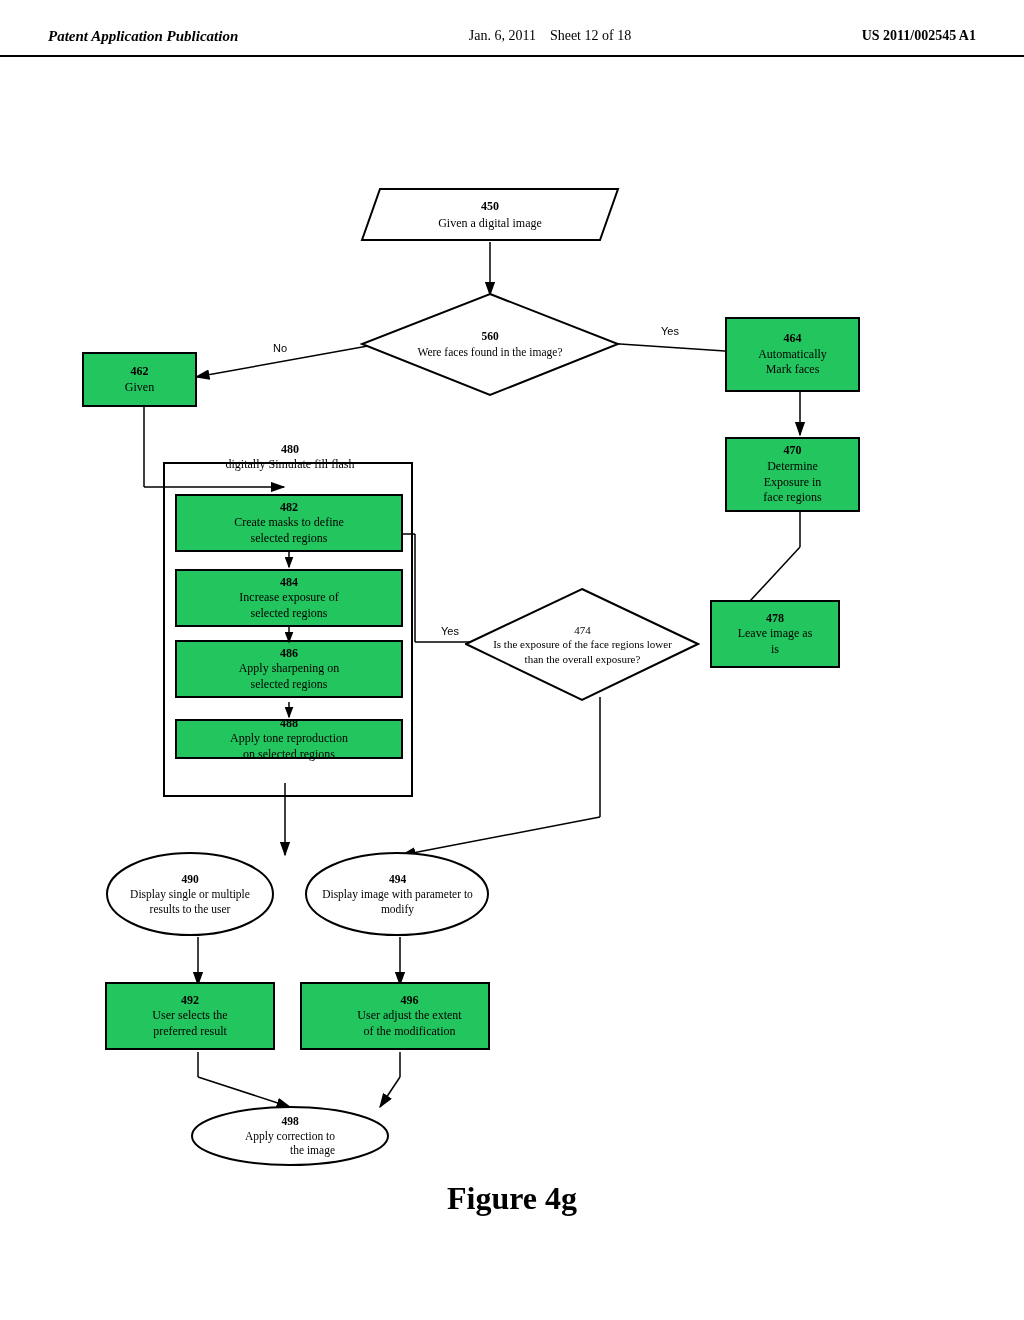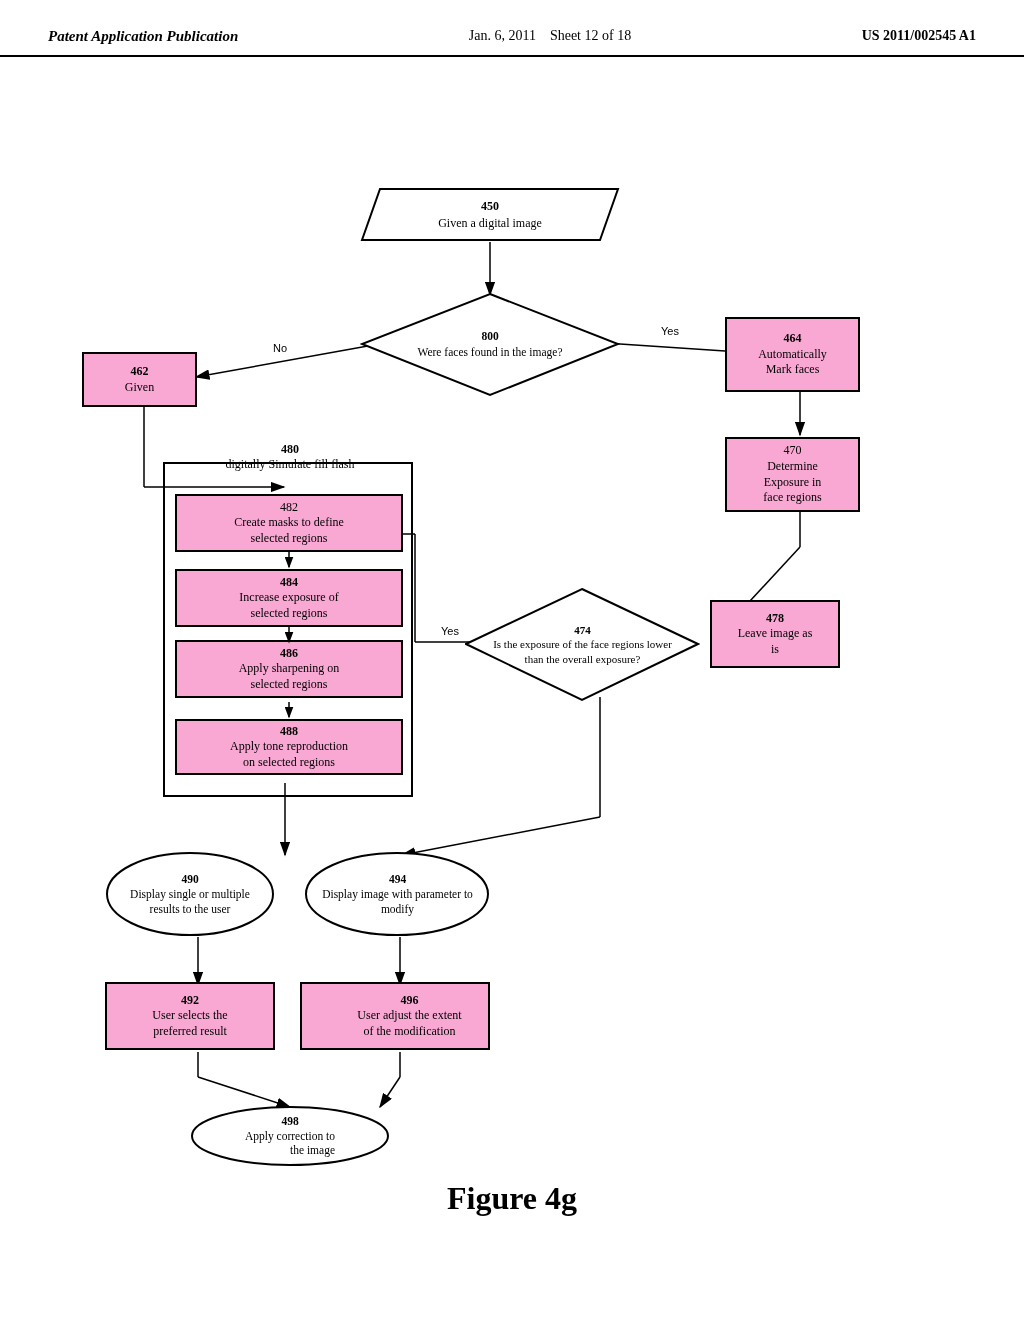--- a/index.html
+++ b/index.html
@@ -42,21 +42,21 @@
       bottom: 20px;
       left: 50%;
       transform: translateX(-50%);
       font-size: 32px;
       font-weight: bold;
     }
     
     .box {
       position: absolute;
       border: 2px solid #000;
-      background: #f9a8d4;
+      background: #22c55e;
       text-align: center;
       display: flex;
       flex-direction: column;
       align-items: center;
       justify-content: center;
       font-size: 12px;
       line-height: 1.3;
     }
     
     .lines-svg {
@@ -137,63 +137,63 @@
       <span style="font-weight:bold;">450</span>
       <span>Given a digital image</span>
     </div>
   </div>
 
   <div style="position:absolute; left:360px; top:235px; width:260px; height:105px;">
     <svg width="260" height="105" style="position:absolute;top:0;left:0;">
       <polygon points="130,2 258,52 130,103 2,52" fill="white" stroke="black" stroke-width="2"></polygon>
     </svg>
     <div style="position:absolute;top:0;left:0;width:260px;height:105px;display:flex;flex-direction:column;align-items:center;justify-content:center;font-size:11.5px;text-align:center;line-height:1.35;padding:0 30px;">
-      <span style="font-weight:bold;">800</span>
+      <span style="font-weight:bold;">560</span>
       <span>Were faces found in the image?</span>
     </div>
   </div>
 
   <div class="box" style="left:82px;top:295px;width:115px;height:55px;">
     <span style="font-weight:bold;">462</span>
     <span>Given</span>
   </div>
 
   <div class="box" style="left:725px;top:260px;width:135px;height:75px;">
     <span style="font-weight:bold;">464</span>
     <span>Automatically<br>Mark faces</span>
   </div>
 
   <div class="box" style="left:725px;top:380px;width:135px;height:75px;">
-    <span style="font-weight:normal;">470</span>
+    <span style="font-weight:bold;">470</span>
     <span>Determine<br>Exposure in<br>face regions</span>
   </div>
 
   <div style="position:absolute;left:163px;top:405px;width:250px;height:335px;border:2px solid #000;">
 
     <div style="position:absolute;top:-22px;left:0;width:250px;text-align:center;font-size:12px;">
       <span style="font-weight:bold;">480</span><br>
       <span>digitally Simulate fill flash</span>
     </div>
 
     <div class="box" style="position:absolute;left:10px;top:30px;width:228px;height:58px;border:2px solid #000;">
-      <span style="font-weight:normal;">482</span>
+      <span style="font-weight:bold;">482</span>
       <span>Create masks to define<br>selected regions</span>
     </div>
 
     <div class="box" style="position:absolute;left:10px;top:105px;width:228px;height:58px;border:2px solid #000;">
       <span style="font-weight:bold;">484</span>
       <span>Increase exposure of<br>selected regions</span>
     </div>
 
     <div class="box" style="position:absolute;left:10px;top:176px;width:228px;height:58px;border:2px solid #000;">
       <span style="font-weight:bold;">486</span>
       <span>Apply sharpening on<br>selected regions</span>
     </div>
 
-    <div class="box" style="position:absolute;left:10px;top:255px;width:228px;height:56px;border:2px solid #000;">
+    <div class="box" style="position:absolute;left:10px;top:255px;width:228px;height:40px;border:2px solid #000;">
       <span style="font-weight:bold;">488</span>
       <span>Apply tone reproduction<br>on selected regions</span>
     </div>
 
     <svg style="position:absolute;top:0;left:0;width:250px;height:335px;pointer-events:none;">
       <defs>
         <marker id="arr2" markerWidth="8" markerHeight="6" refX="7" refY="3" orient="auto">
           <polygon points="0 0, 8 3, 0 6" fill="#000"></polygon>
         </marker>
       </defs>
@@ -201,21 +201,21 @@
       <line x1="124" y1="163" x2="124" y2="178" stroke="#000" stroke-width="1.5" marker-end="url(#arr2)"></line>
       <line x1="124" y1="238" x2="124" y2="253" stroke="#000" stroke-width="1.5" marker-end="url(#arr2)"></line>
     </svg>
   </div>
 
   <div style="position:absolute;left:465px;top:530px;width:235px;height:115px;">
     <svg width="235" height="115" style="position:absolute;top:0;left:0;">
       <polygon points="117,2 233,57 117,113 1,57" fill="white" stroke="black" stroke-width="2"></polygon>
     </svg>
     <div style="position:absolute;top:0;left:0;width:235px;height:115px;display:flex;flex-direction:column;align-items:center;justify-content:center;font-size:11px;text-align:center;line-height:1.3;padding:0 28px;">
-      <span style="font-weight:bold;">474</span>
+      <span style="font-weight:normal;">474</span>
       <span>Is the exposure of the face regions lower than the overall exposure?</span>
     </div>
   </div>
 
   <div class="box" style="left:710px;top:543px;width:130px;height:68px;">
     <span style="font-weight:bold;">478</span>
     <span>Leave image as<br>is</span>
   </div>
 
   <div style="position:absolute;left:105px;top:795px;width:170px;height:85px;">

